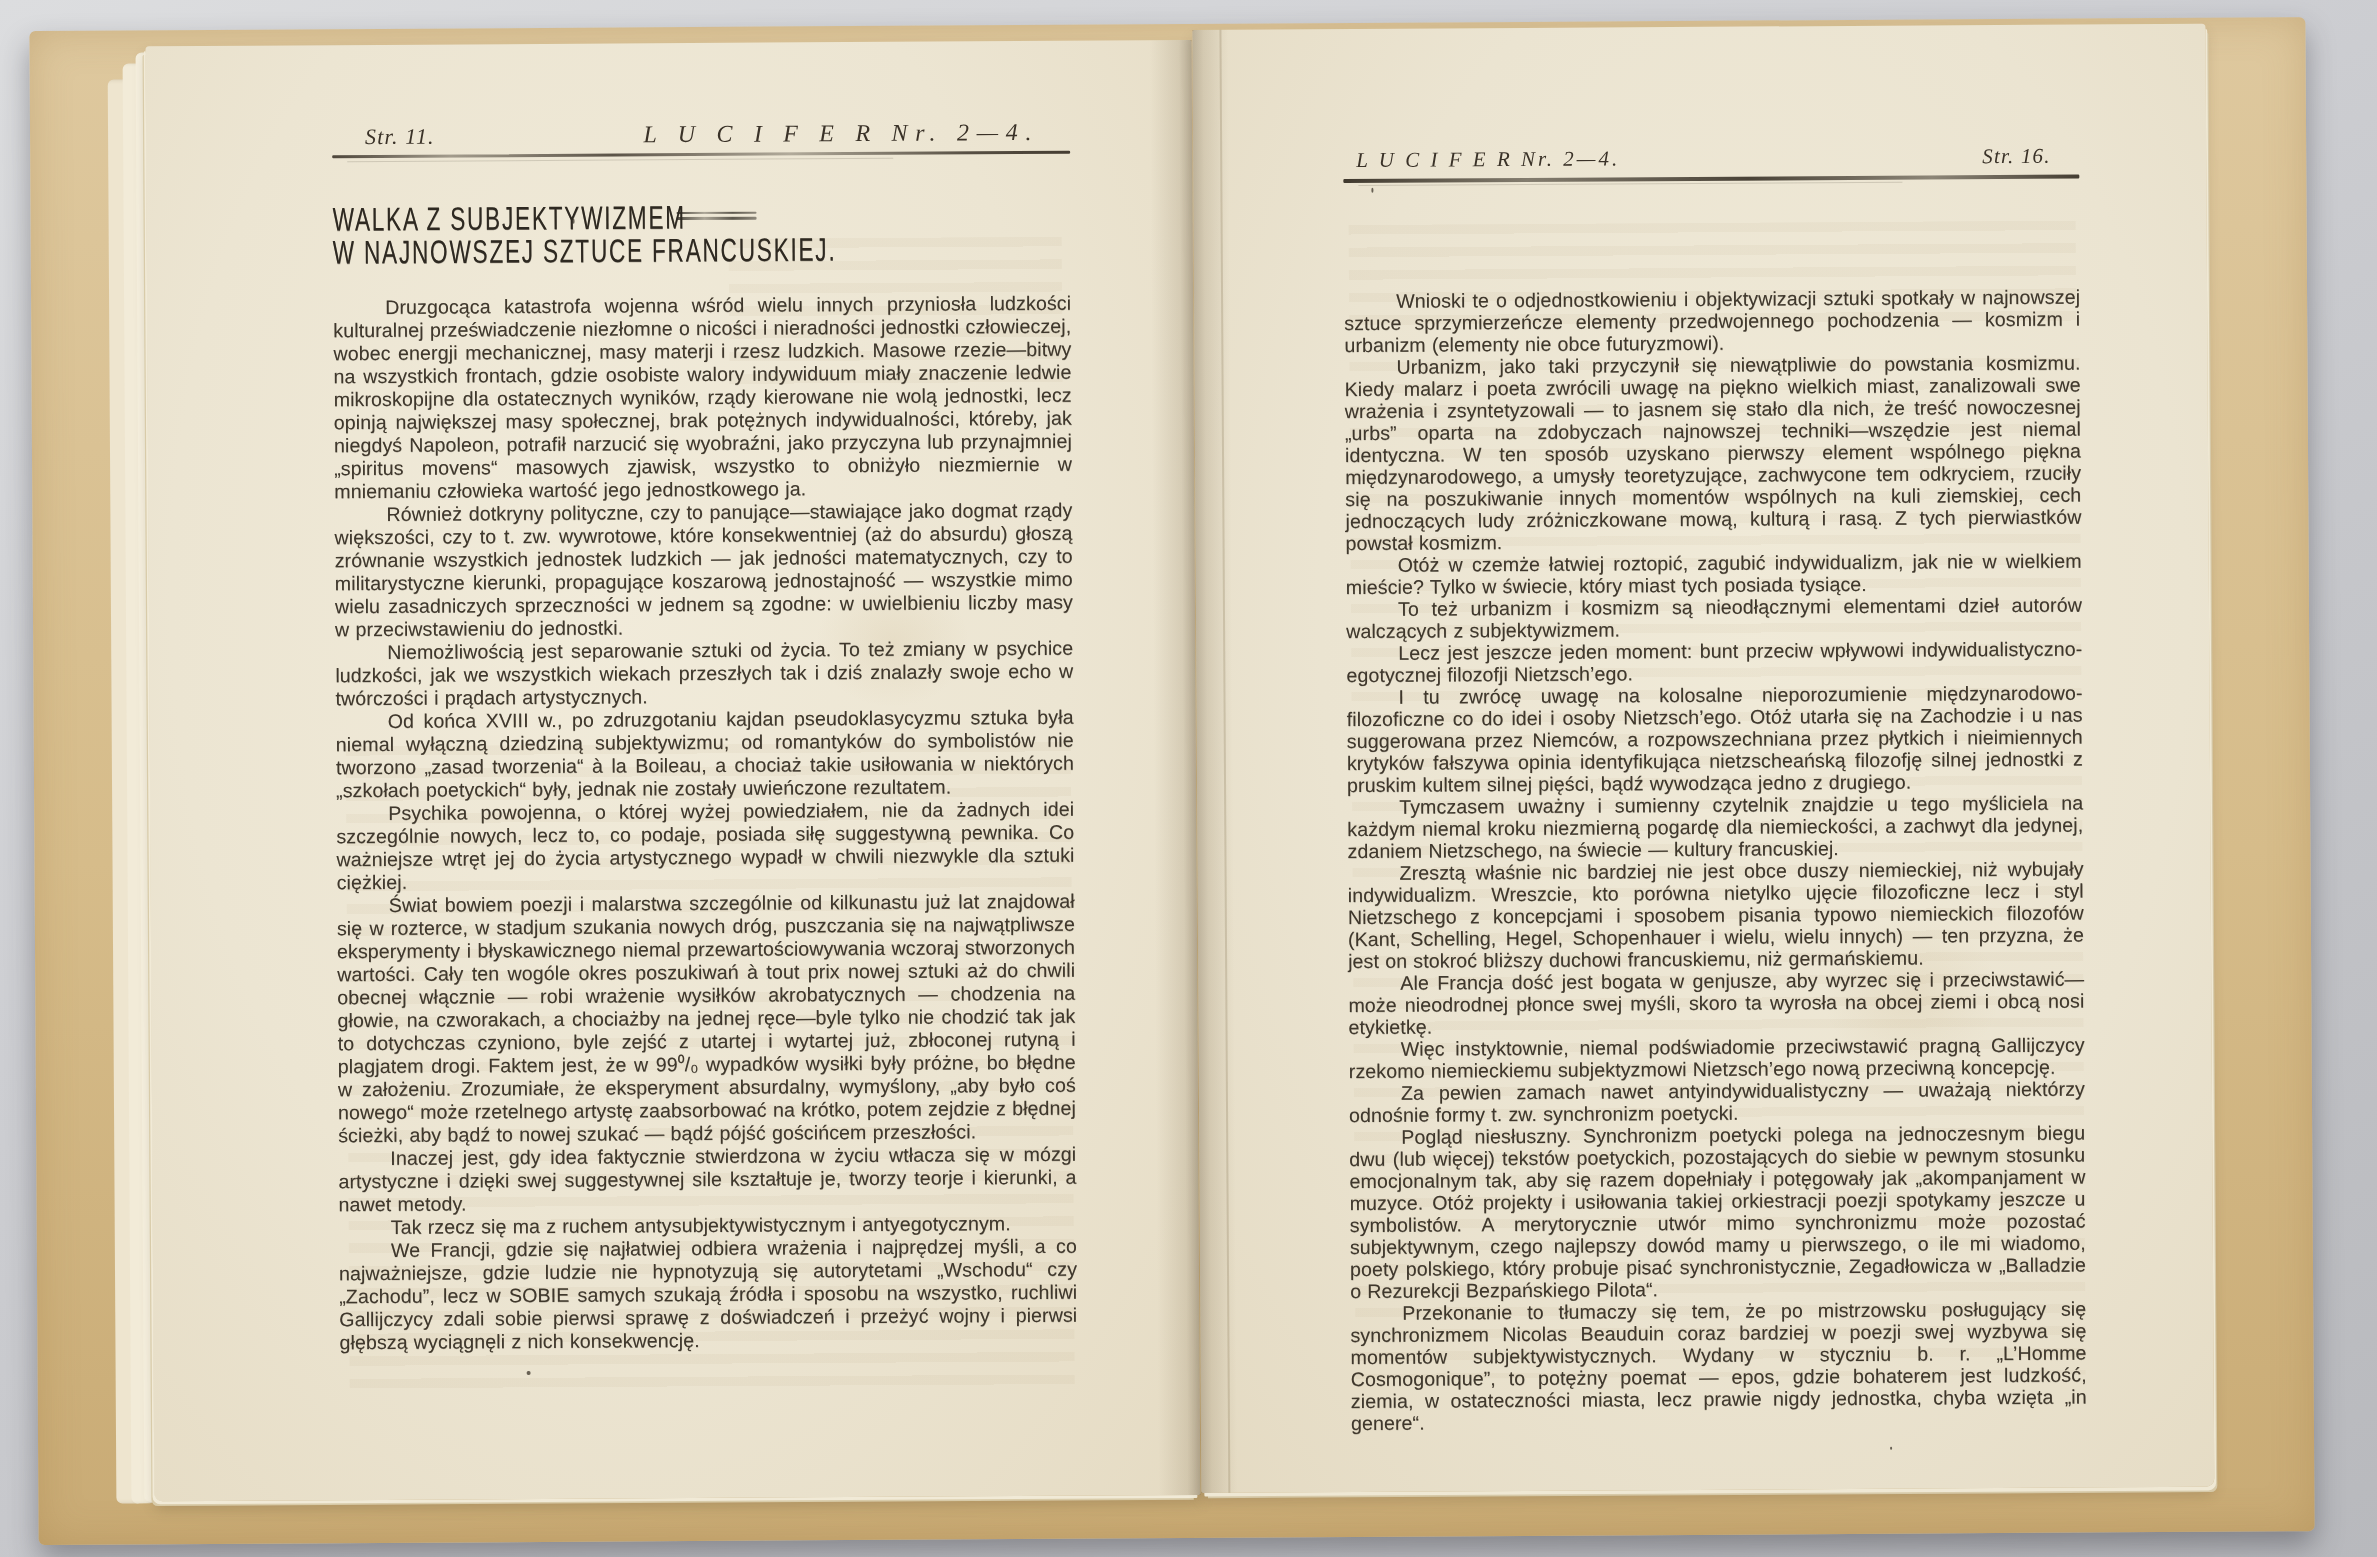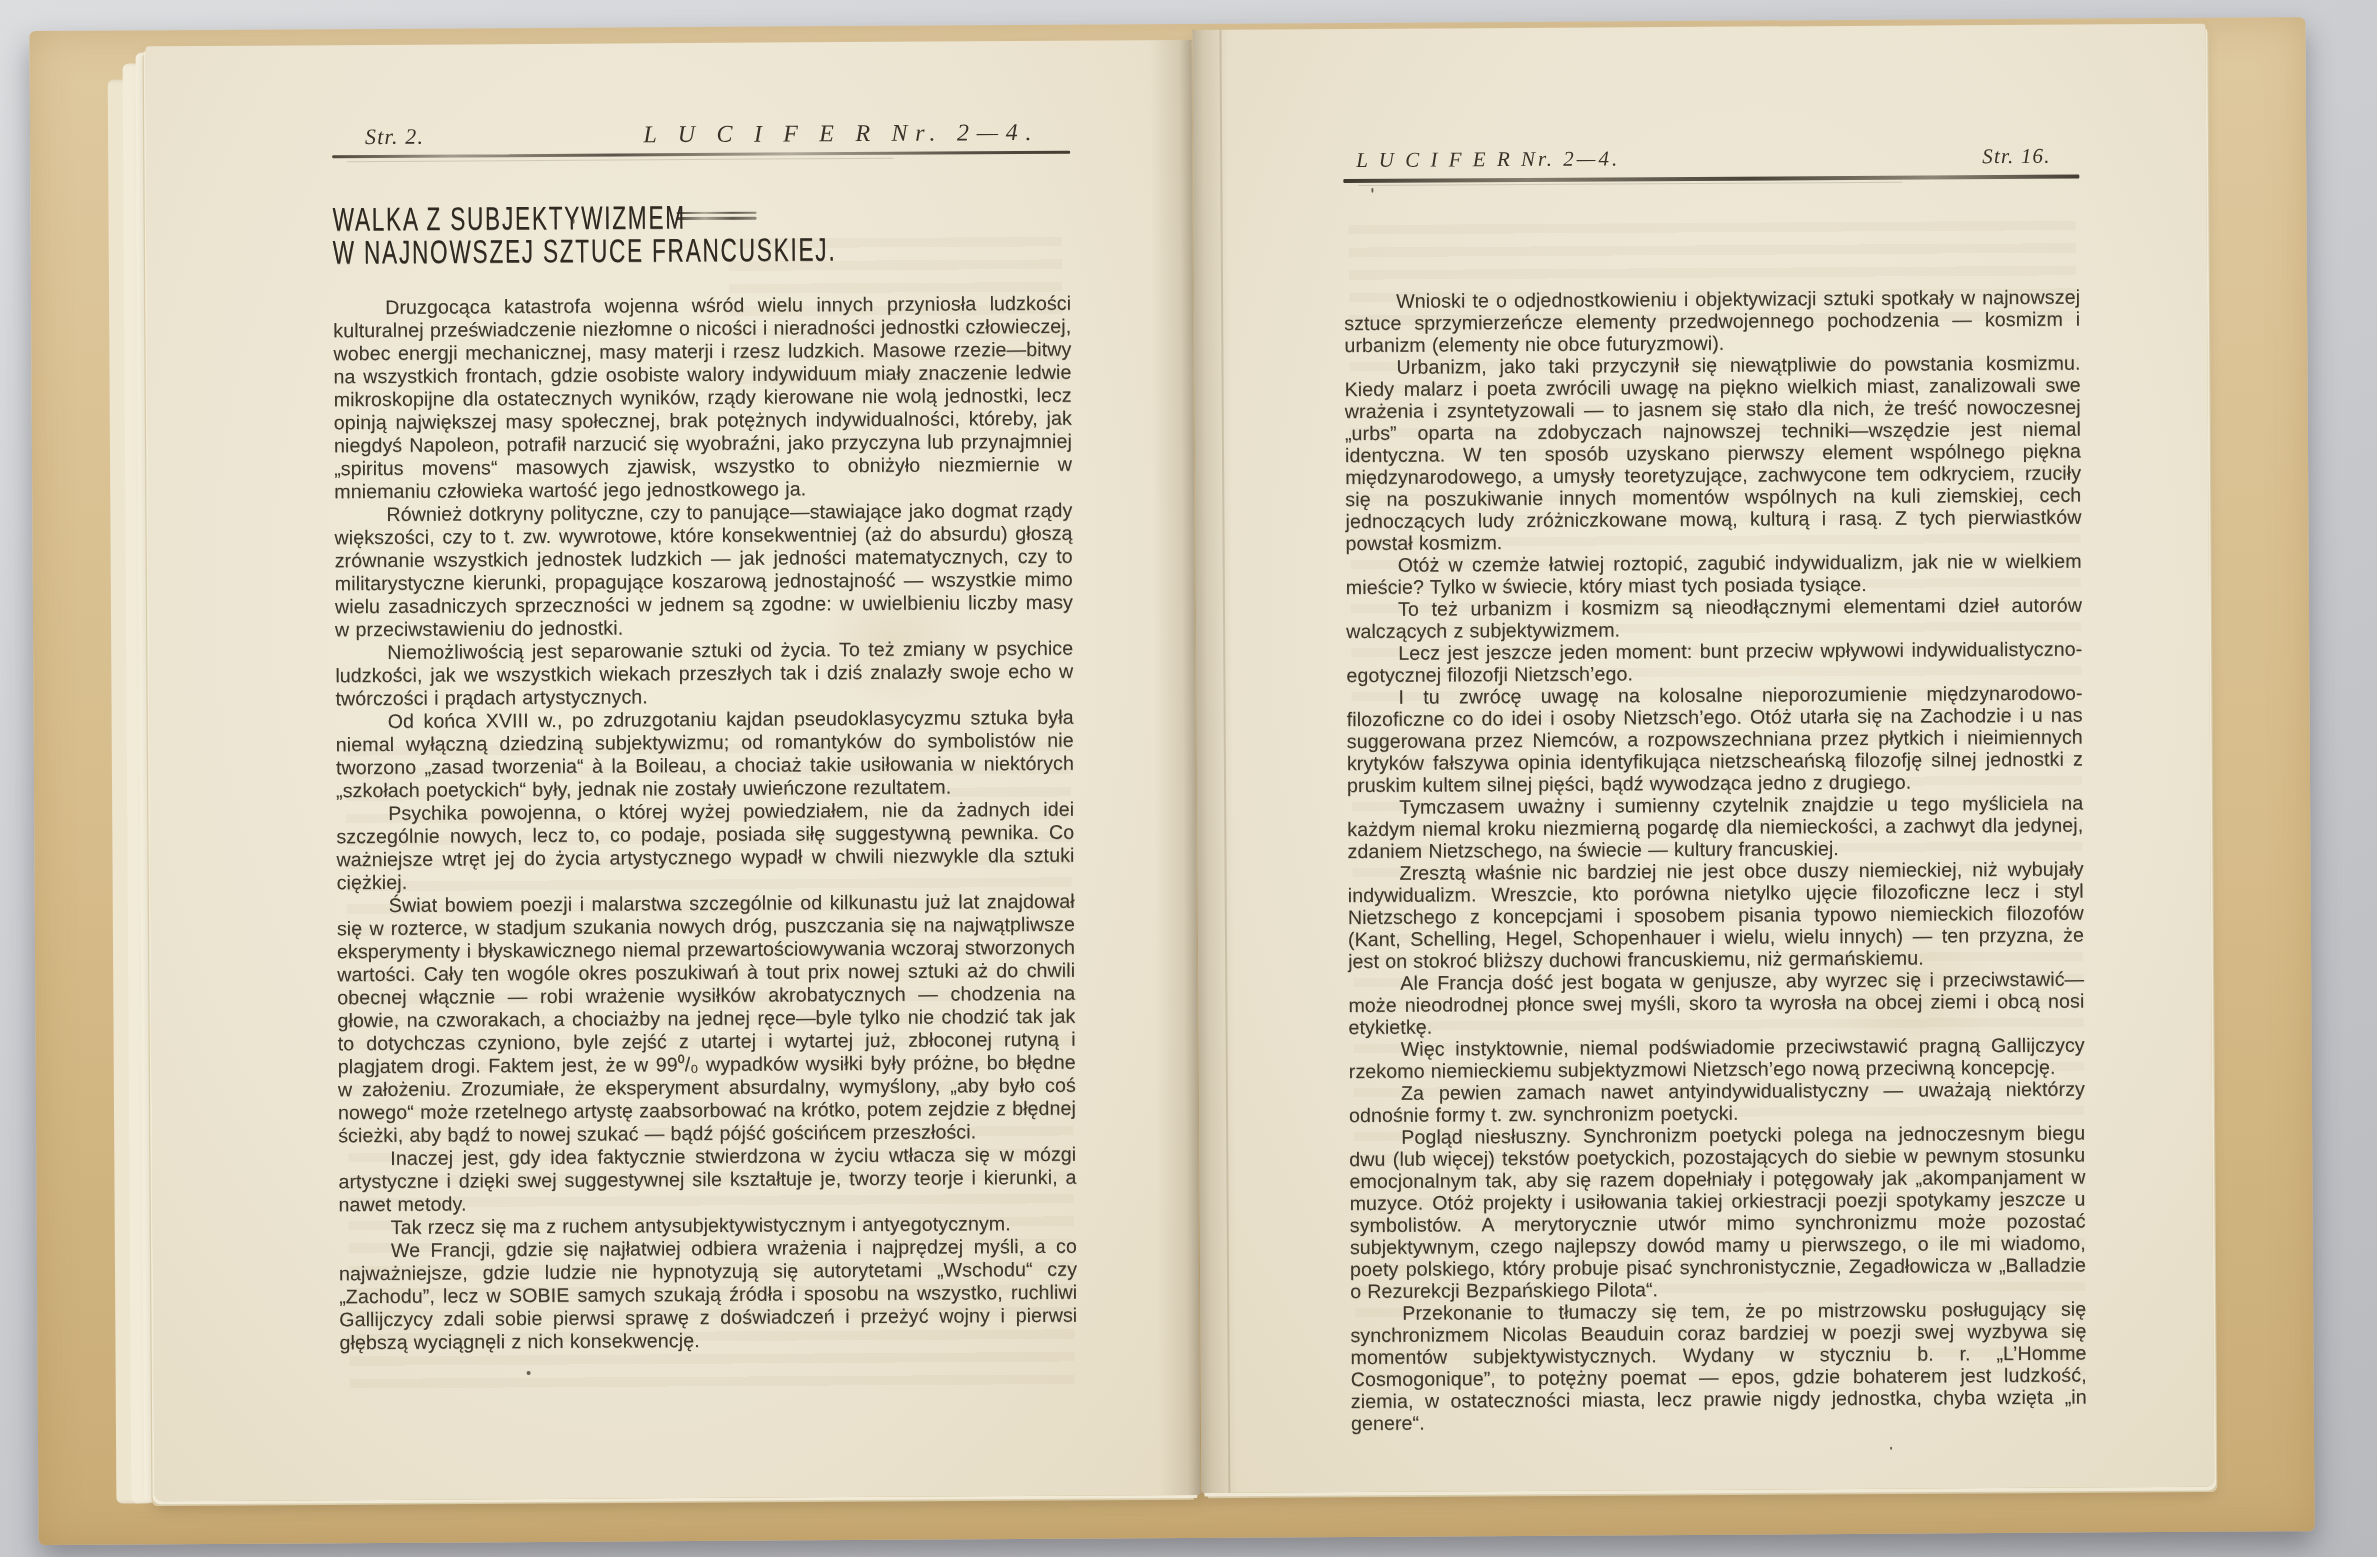--- a/index.html
+++ b/index.html
@@ -91,21 +91,21 @@
 
   <div class="page page-left">
     <div class="ghost gl"></div>
     <div class="ghost gl2"></div>
     <div class="stain" style="left:666px;top:535px;width:155px;height:131px;"></div>
     <div class="speck" style="left:373px;top:1327px;"></div>
     <div class="speck" style="left:248px;top:624px;width:2.4px;height:3px;"></div>
     <div class="speck" style="left:426px;top:175px;width:2.4px;height:5.3px;"></div>
     <div class="inner">
       <div class="pg-header">
-        <span class="pagenum">Str. 2.</span>
+        <span class="pagenum">Str. 11.</span>
         <span class="journal">L U C I F E R  Nr.  2—4.</span>
       </div>
       <div class="hrule"></div>
       <div class="title">
         <div class="title-line"><span>WALKA Z SUBJEKTYWIZMEM</span></div>
         <div class="flourish">
           <div class="fr"></div>
             <div class="fr"></div>
         </div>
         <div class="title-line"><span>W NAJNOWSZEJ SZTUCE FRANCUSKIEJ.</span></div>

